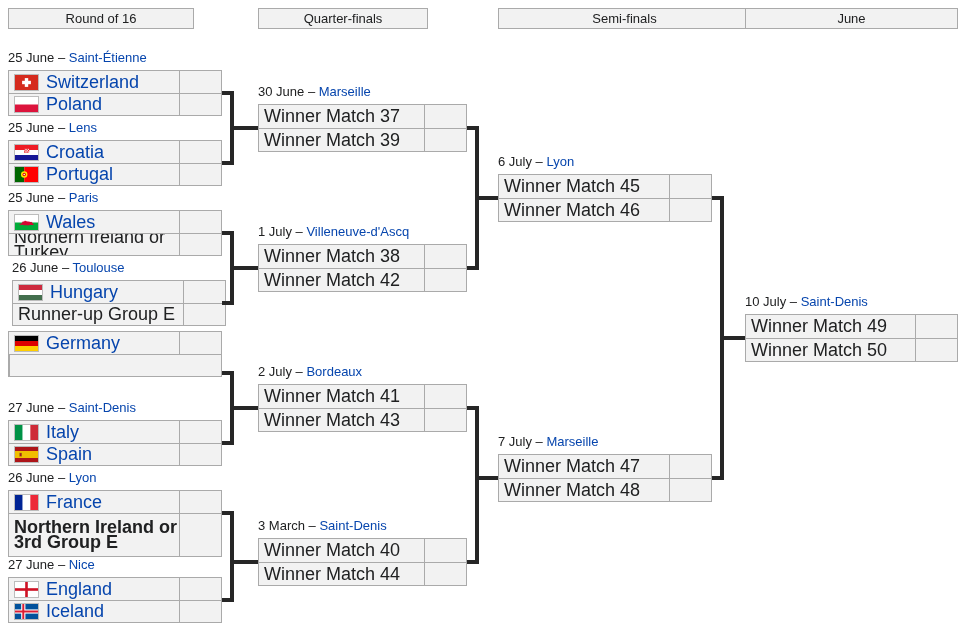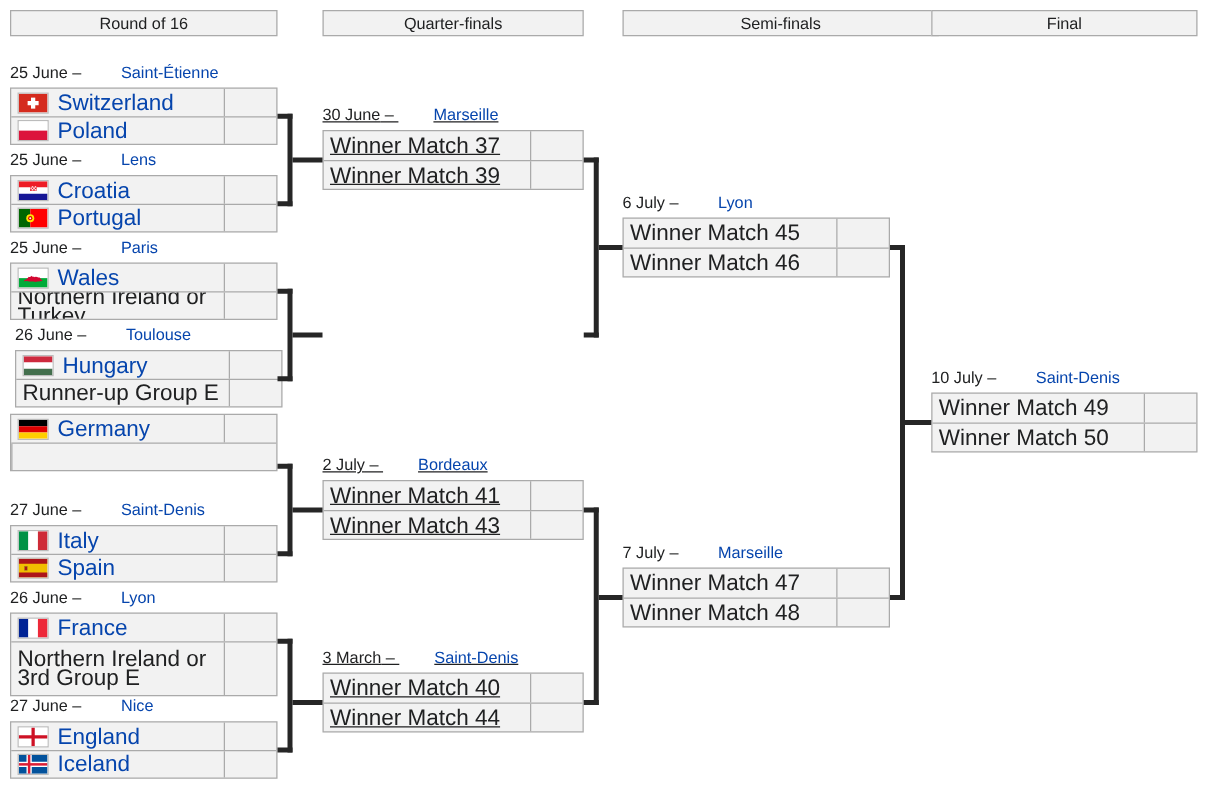--- a/index.html
+++ b/index.html
@@ -5,53 +5,53 @@
   * { margin:0; padding:0; box-sizing:border-box; }
   html,body { background:#fff; }
   body { font-family:"Liberation Sans","DejaVu Sans",sans-serif; color:#202122; }
   #bracket { position:relative; width:968px; height:631px; background:#fff; overflow:hidden; }
 
   .round-header { position:absolute; top:8px; height:21px; background:#f2f2f2;
     border:1px solid #aaa; display:flex; align-items:center; justify-content:center;
     font-size:13px; color:#202122; }
 
   .match { position:absolute; }
-  .c0 { width:214px; } .c1 { width:209px;text-decoration:underline; } .c2 { width:214px; } .c3 { width:213px; }
+  .c0 { width:214px; } .c1 { width:209px; } .c2 { width:214px; } .c3 { width:213px; }
 
   .match-date { height:19px; font-size:13px; line-height:14px; white-space:nowrap; color:#202122; }
-  .match-date a { color:#0645ad; text-decoration:none;margin-left:28px; }
+  .match-date a { color:#0645ad; text-decoration:none; }
 
   .match-box { border:1px solid #aaa; background:#f2f2f2; }
   .slot { display:flex; align-items:center; height:22px; }
   .c1 .slot, .c2 .slot, .c3 .slot { height:23px; }
   .slot.tall { height:43px; }
   .slot + .slot { border-top:1px solid #aaa; }
   .slot-main { flex:1 1 auto; display:flex; align-items:center; padding-left:5px;
     overflow:hidden; font-size:18px; line-height:15px; align-self:stretch; }
-  .slot.tall .slot-main { flex-wrap:wrap; padding-top:3px; padding-bottom:3px; }
+  .slot.tall .slot-main { flex-wrap:wrap; padding-top:3px; padding-bottom:3px;font-weight:bold; }
   .team { color:#0645ad; text-decoration:none; }
   .team.plain { color:#202122; }
   .score { flex:0 0 42px; align-self:stretch; border-left:1px solid #aaa;
     font-size:13px; display:flex; align-items:center; justify-content:center; }
 
   .flag { display:inline-block; width:25px; height:17px; border:1px solid #bcbcbc;
     margin-right:7px; background:#fff; flex:0 0 auto; }
   .flag svg { display:block; }
 
   .bk { position:absolute; background:#262626; }
 </style>
 </head>
 <body>
 
 <div id="bracket">
 
-  <div class="round-header" style="left:8px;width:214px">Round of 16</div>
-  <div class="round-header" style="left:258px;width:209px">Quarter-finals</div>
+  <div class="round-header" style="left:8px;width:186px">Round of 16</div>
+  <div class="round-header" style="left:258px;width:170px">Quarter-finals</div>
   <div class="round-header" style="left:498px;width:253px">Semi-finals</div>
-  <div class="round-header" style="left:745px;width:213px">Final</div>
+  <div class="round-header" style="left:745px;width:213px">June</div>
 
   <div class="match c0" id="m-0-0" style="left:8px;top:51px">
     <div class="match-date"><span>25 June</span><span> – </span><a href="#">Saint-Étienne</a></div>
     <div class="match-box">
       <div class="slot">
         <span class="slot-main">
             <span class="flag">
               <svg width="23" height="15" viewBox="0 0 23 15" xmlns="http://www.w3.org/2000/svg">
                 <rect width="23" height="15" fill="#d52b1e"></rect>
                 <rect x="9.8" y="3.1" width="3.4" height="8.8" fill="#fff"></rect>
@@ -292,20 +292,37 @@
       </div>
       <div class="slot">
         <span class="slot-main">
             <span class="team plain">Winner Match 39</span>
           </span>
         <span class="score"></span>
       </div>
     </div>
   </div>
 
+  <div class="match c1" id="m-1-1" style="left:258px;top:225px">
+    <div class="match-date"><span>1 July</span><span> – </span><a href="#">Villeneuve-d'Ascq</a></div>
+    <div class="match-box">
+      <div class="slot">
+        <span class="slot-main">
+            <span class="team plain">Winner Match 38</span>
+          </span>
+        <span class="score"></span>
+      </div>
+      <div class="slot">
+        <span class="slot-main">
+            <span class="team plain">Winner Match 42</span>
+          </span>
+        <span class="score"></span>
+      </div>
+    </div>
+  </div>
 
   <div class="match c1" id="m-1-2" style="left:258px;top:365px">
     <div class="match-date"><span>2 July</span><span> – </span><a href="#">Bordeaux</a></div>
     <div class="match-box">
       <div class="slot">
         <span class="slot-main">
             <span class="team plain">Winner Match 41</span>
           </span>
         <span class="score"></span>
       </div>

